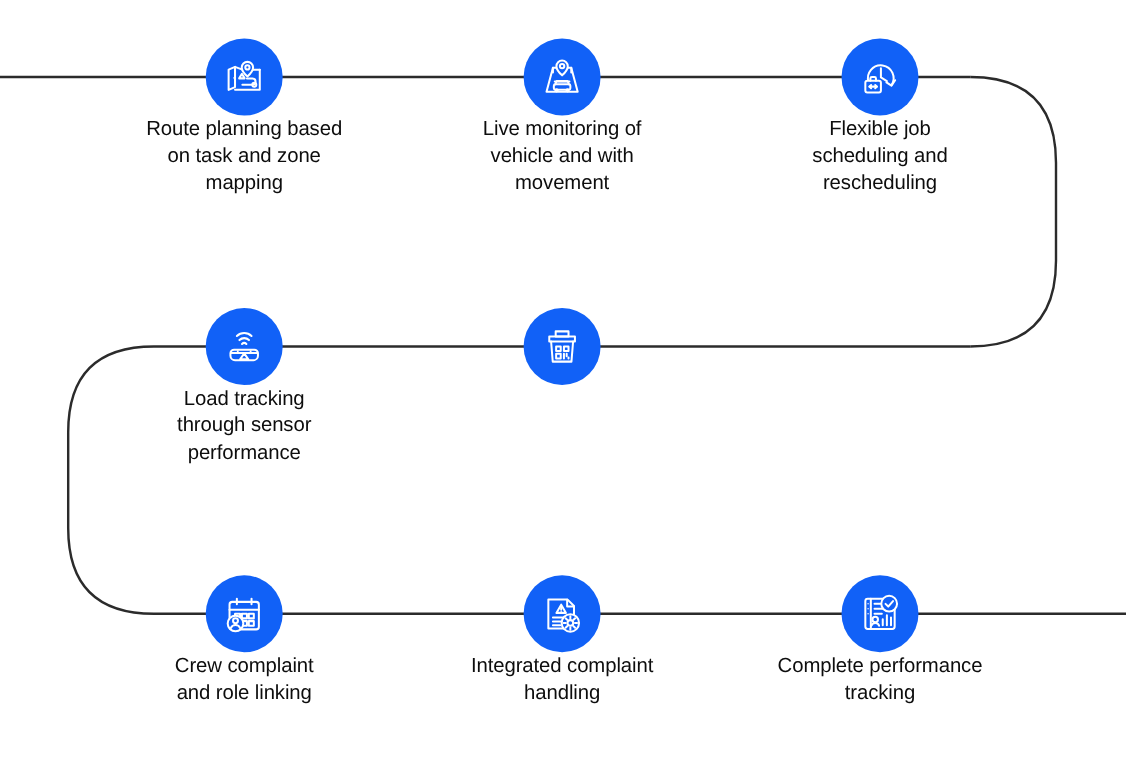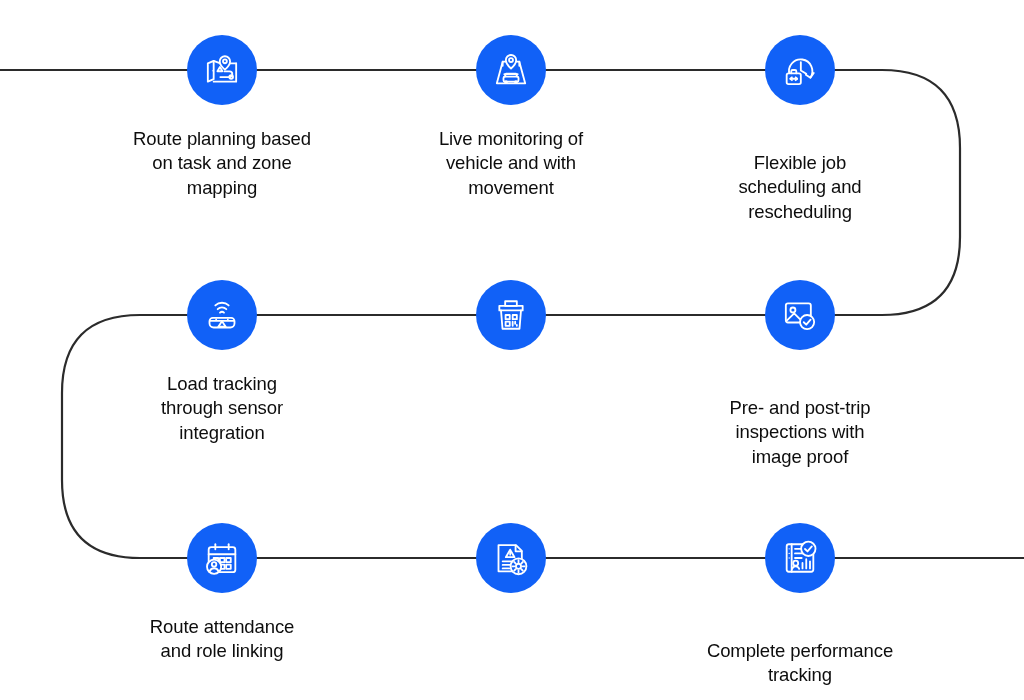--- a/index.html
+++ b/index.html
@@ -51,39 +51,38 @@
     flex: 0 0 auto;
   }
 
   .node-icon svg {
     width: 40px;
     height: 40px;
     display: block;
   }
 
   .node-label {
-    margin-top: 22px;
     text-align: center;
     font-size: 18.5px;
     line-height: 1.32;
     color: #0d0d0d;
     letter-spacing: -0.1px;
     font-family: "Liberation Sans", sans-serif;
     white-space: pre-line;
   }
 
   
   .row1 { top: 35px; }
   .row2 { top: 280px; }
   .row3 { top: 523px; }
 
   
   .col1 { left: 102px; }
   .col2 { left: 391px; }
-  .col3 { left: 680px; gap: 24px; }
+  .col3 { left: 680px; }
 </style>
 </head>
 <body>
 
 <div id="stage">
 
   <svg id="connector-layer" viewBox="0 0 1024 700" width="1024" height="700" xmlns="http://www.w3.org/2000/svg">
 
     <path d="M 0 70 L 882 70" fill="none" stroke="#2b2b2b" stroke-width="2.2" stroke-linecap="butt"></path>
 
@@ -167,70 +166,56 @@
                  A5 5 0 0 1 34 39 L14 39 A5 5 0 0 1 9 34 L9 31.5
                  A4 4 0 0 1 13 27.5 Z"></path>
         <path d="M9.4 31 L38.6 31"></path>
         <circle cx="17" cy="29.2" r="1.1" fill="#ffffff" stroke="none"></circle>
         <circle cx="31" cy="29.2" r="1.1" fill="#ffffff" stroke="none"></circle>
         <path d="M24 31.5 L28.5 38 L19.5 38 Z"></path>
       </svg>
     </div>
     <div class="node-label">Load tracking
 through sensor
-integration</div>
+performance</div>
   </div>
 
   <div class="node row2 col2">
     <div class="node-icon">
       <svg viewBox="0 0 48 48" fill="none" stroke="#ffffff" stroke-width="2.2" stroke-linecap="round" stroke-linejoin="round">
         <path d="M17 7.5 L31 7.5 L31 13 L17 13 Z"></path>
         <path d="M10 13 L38 13 L38 18.5 L10 18.5 Z"></path>
         <path d="M12 18.5 L13.8 40.5 L34.2 40.5 L36 18.5"></path>
         <rect x="17.5" y="24" width="5" height="5"></rect>
         <rect x="26" y="24" width="5" height="5"></rect>
         <rect x="17.5" y="32" width="5" height="5"></rect>
         <path d="M26 32 L26 37 M29 32 L29 34.5 M31 36 L31 37"></path>
       </svg>
     </div>
   </div>
 
-  <div class="node row2 col3">
-    <div class="node-icon">
-      <svg viewBox="0 0 48 48" fill="none" stroke="#ffffff" stroke-width="2.2" stroke-linecap="round" stroke-linejoin="round">
-        <rect x="7" y="10" width="30" height="23" rx="2.6"></rect>
-        <circle cx="15.5" cy="18" r="3"></circle>
-        <path d="M7.8 31 L17 22 L24.5 29.5 L29 25.5 L36.5 32"></path>
-        <circle cx="32.5" cy="32.5" r="8.5" fill="#1161F7"></circle>
-        <path d="M28.5 32.7 L31.5 35.6 L36.7 29.6"></path>
-      </svg>
-    </div>
-    <div class="node-label">Pre- and post-trip
-inspections with
-image proof</div>
-  </div>
 
   <div class="node row3 col1">
     <div class="node-icon">
       <svg viewBox="0 0 48 48" fill="none" stroke="#ffffff" stroke-width="2.2" stroke-linecap="round" stroke-linejoin="round">
         <rect x="8" y="11" width="32" height="30" rx="3"></rect>
         <path d="M8 19.5 L40 19.5"></path>
         <path d="M16 7.5 L16 13.5"></path>
         <path d="M32 7.5 L32 13.5"></path>
         <rect x="14" y="24" width="5.5" height="5"></rect>
         <rect x="21.5" y="24" width="5.5" height="5"></rect>
         <rect x="29" y="24" width="5.5" height="5"></rect>
         <rect x="21.5" y="32" width="5.5" height="5"></rect>
         <rect x="29" y="32" width="5.5" height="5"></rect>
         <circle cx="14.5" cy="34.5" r="8.5" fill="#1161F7"></circle>
         <circle cx="14.5" cy="31.6" r="2.7"></circle>
         <path d="M9.4 39.6 A5.6 5.6 0 0 1 19.6 39.6"></path>
       </svg>
     </div>
-    <div class="node-label">Route attendance
+    <div class="node-label">Crew complaint
 and role linking</div>
   </div>
 
   <div class="node row3 col2">
     <div class="node-icon">
       <svg viewBox="0 0 48 48" fill="none" stroke="#ffffff" stroke-width="2.2" stroke-linecap="round" stroke-linejoin="round">
         <path d="M9 8.5 L30 8.5 L37 15.5 L37 40 L9 40 Z"></path>
         <path d="M29.5 8.8 L29.5 16 L36.7 16"></path>
         <path d="M23 14 L28.2 23 L17.8 23 Z"></path>
         <path d="M23 17.3 L23 19.6"></path>
@@ -238,20 +223,22 @@
         <path d="M14 28 L27 28"></path>
         <path d="M14 32.3 L24 32.3"></path>
         <path d="M14 36.5 L22 36.5"></path>
         <circle cx="33" cy="34" r="9.5" fill="#1161F7"></circle>
         <circle cx="33" cy="34" r="3.1"></circle>
         <path d="M33 26.6 L33 29 M33 39 L33 41.4 M25.6 34 L28 34 M38 34 L40.4 34
                  M27.8 28.8 L29.5 30.5 M36.5 37.5 L38.2 39.2
                  M38.2 28.8 L36.5 30.5 M29.5 37.5 L27.8 39.2"></path>
       </svg>
     </div>
+    <div class="node-label">Integrated complaint
+handling</div>
   </div>
 
   <div class="node row3 col3">
     <div class="node-icon">
       <svg viewBox="0 0 48 48" fill="none" stroke="#ffffff" stroke-width="2.2" stroke-linecap="round" stroke-linejoin="round">
         <rect x="8" y="7.5" width="32" height="33" rx="2.6"></rect>
         <path d="M14 7.5 L14 40.5"></path>
         <circle cx="11" cy="13" r="0.8" fill="#ffffff" stroke="none"></circle>
         <circle cx="11" cy="18.5" r="0.8" fill="#ffffff" stroke="none"></circle>
         <circle cx="11" cy="24" r="0.8" fill="#ffffff" stroke="none"></circle>

